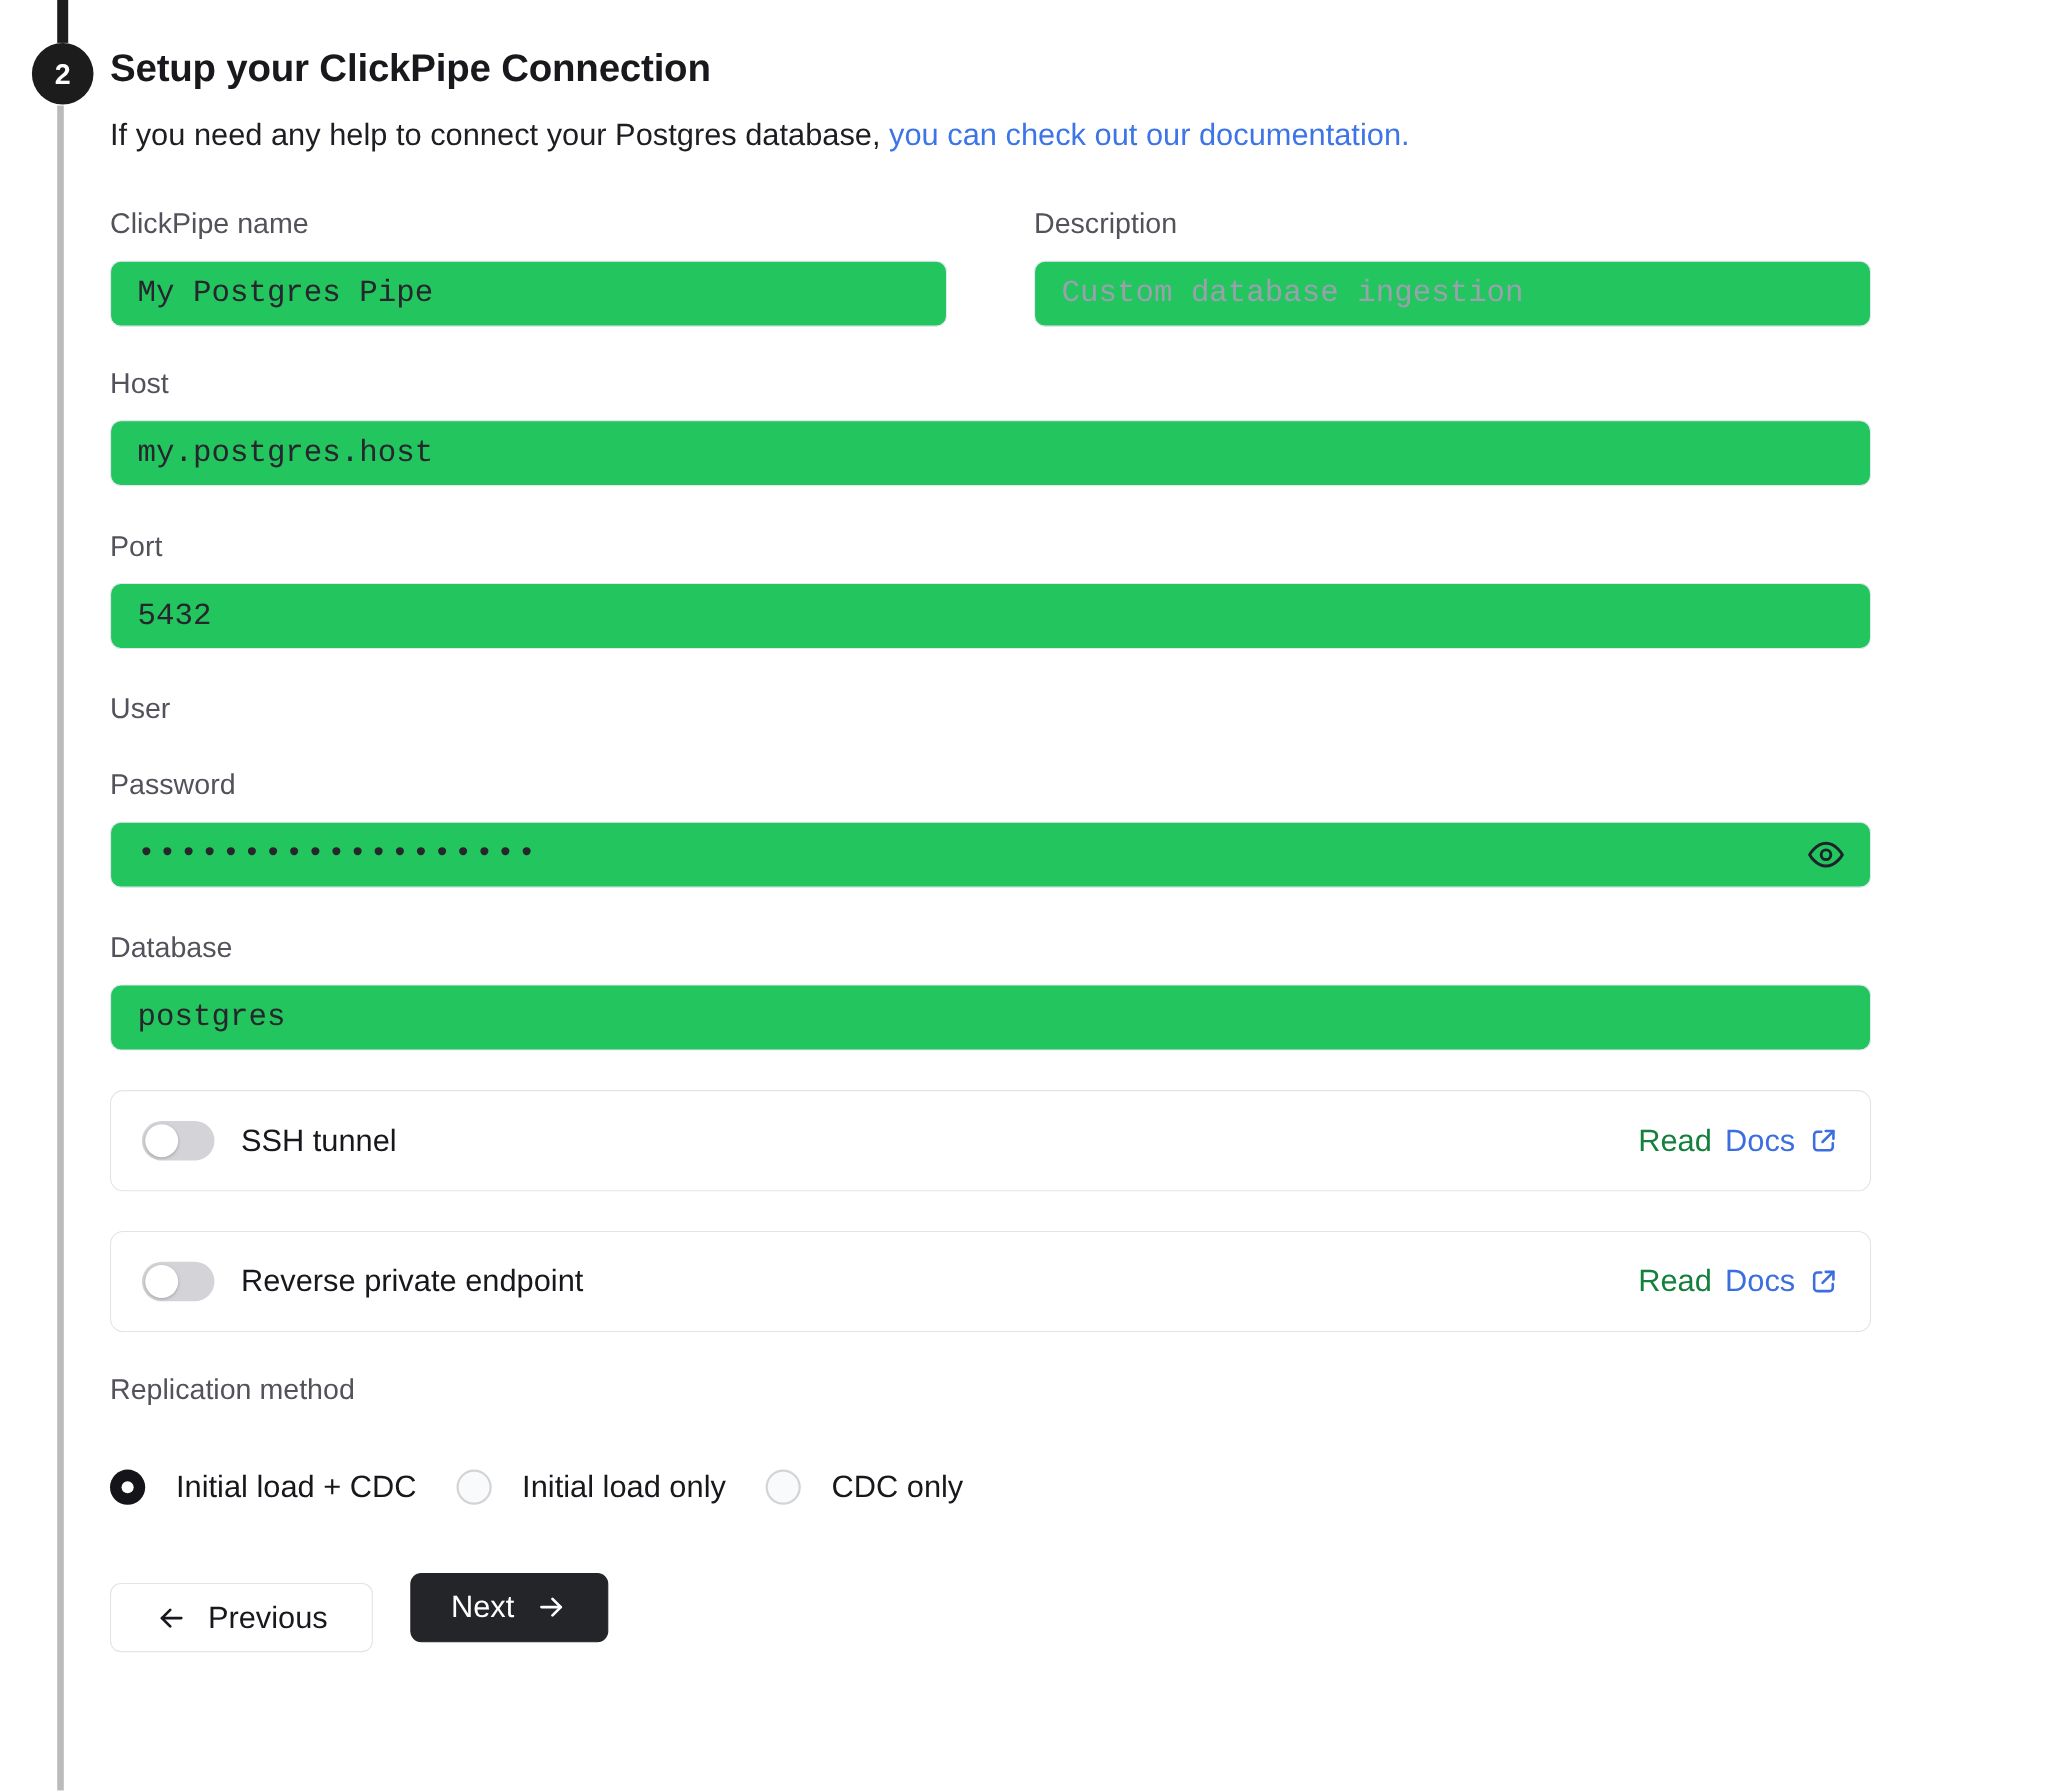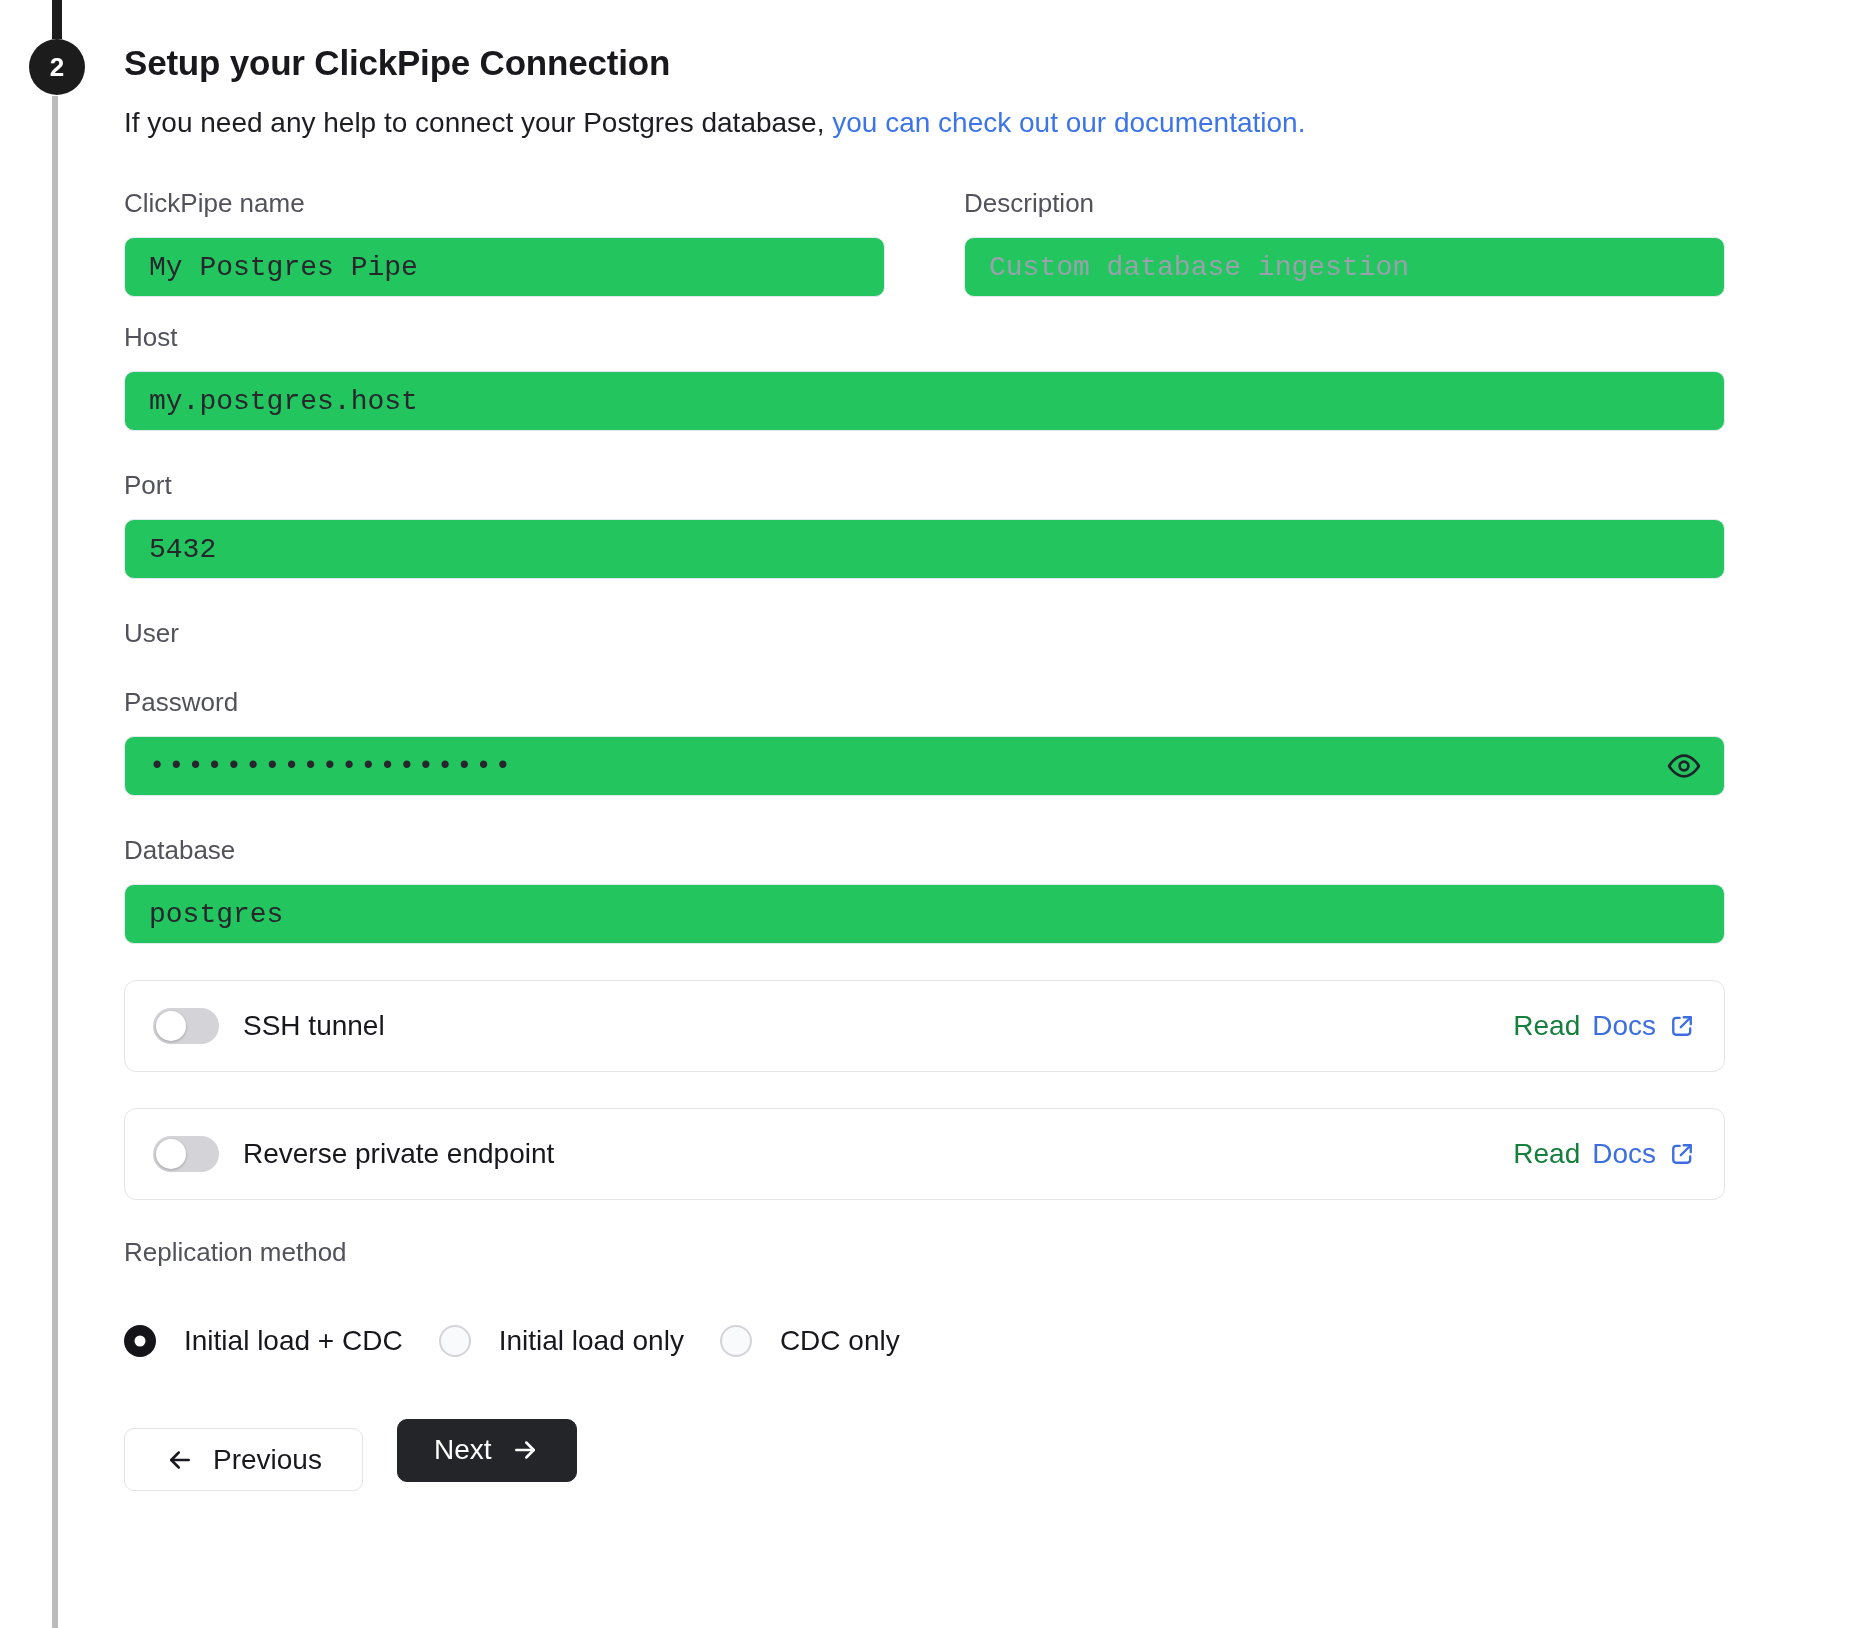--- a/index.html
+++ b/index.html
@@ -9,37 +9,37 @@
   .page { position: relative; width: 1862px; height: 1628px; background: #fff; overflow: hidden; }
 
   
   .rail-top    { position: absolute; left: 52px; top: 0; width: 10px; height: 39px; background: #1c1c1c; }
   .step-circle { position: absolute; left: 29px; top: 39px; width: 56px; height: 56px; border-radius: 50%;
                  background: #1c1c1c; color: #fff; display: flex; align-items: center; justify-content: center;
                  font-size: 26px; font-weight: 700; }
   .rail-bottom { position: absolute; left: 52px; top: 96px; width: 6px; height: 1532px; background: #bbbbbb; }
 
   
-  .content { position: absolute; left: 124px; top: 44px; width: 1601px; }
+  .content { position: absolute; left: 100px; top: 44px; width: 1601px; }
 
   .title    { font-size: 35px; line-height: 38px; font-weight: 700; color: #18181d; margin: 0 0 24px 0; letter-spacing: -0.2px; }
   .subtitle { font-size: 28px; line-height: 34px; color: #1d1d22; margin: 0 0 48px 0; }
   .subtitle a { color: #3d74e6; text-decoration: none; cursor: pointer; }
 
   .field { margin-bottom: 39px; }
   .field-label { display: block; font-size: 26px; line-height: 30px; color: #52525b; font-weight: 500; margin-bottom: 19px; }
   .text-input {
     display: block; width: 100%; height: 60px; padding: 0 24px;
     background: #22c55e; border: 1px solid #e2e8f0; border-radius: 10px;
     font-family: Liberation Mono, monospace; font-size: 28px; color: #26262c; outline: none;
   }
   .text-input::placeholder { color: #9aa1ad; }
   .password-input { letter-spacing: 3px; font-size: 27px; }
 
-  .row-2col { display: grid; grid-template-columns: 1fr 1fr; column-gap: 79px; margin-bottom: 25px; }
+  .row-2col { display: grid; grid-template-columns: 1fr 1fr; column-gap: 79px; margin-bottom: 36px; }
   .row-2col .field { margin-bottom: 0; }
   .field-database { margin-bottom: 36px; }
 
   .input-wrap { position: relative; }
   .eye-button { position: absolute; right: 20px; top: 50%; transform: translateY(-50%);
                 background: none; border: none; padding: 4px; cursor: pointer; line-height: 0; }
 
   
   .toggle-row { display: flex; align-items: center; height: 92px; padding: 0 28px;
                 border: 1px solid #e4e4e7; border-radius: 12px; background: #fff; margin-bottom: 36px; }

